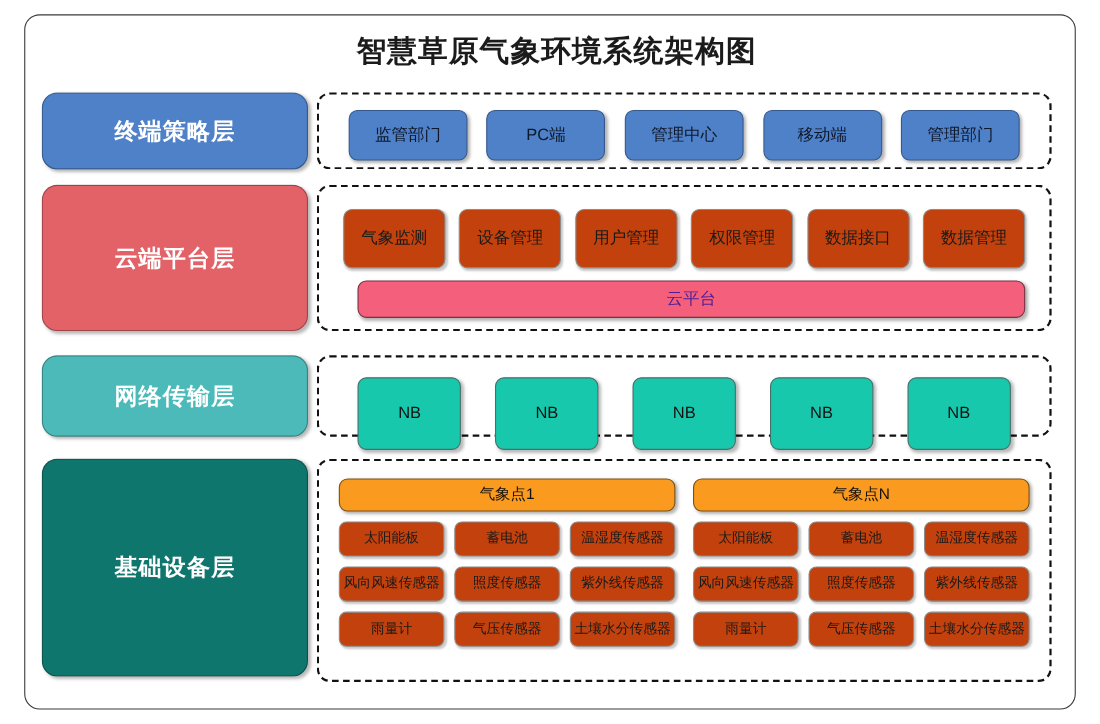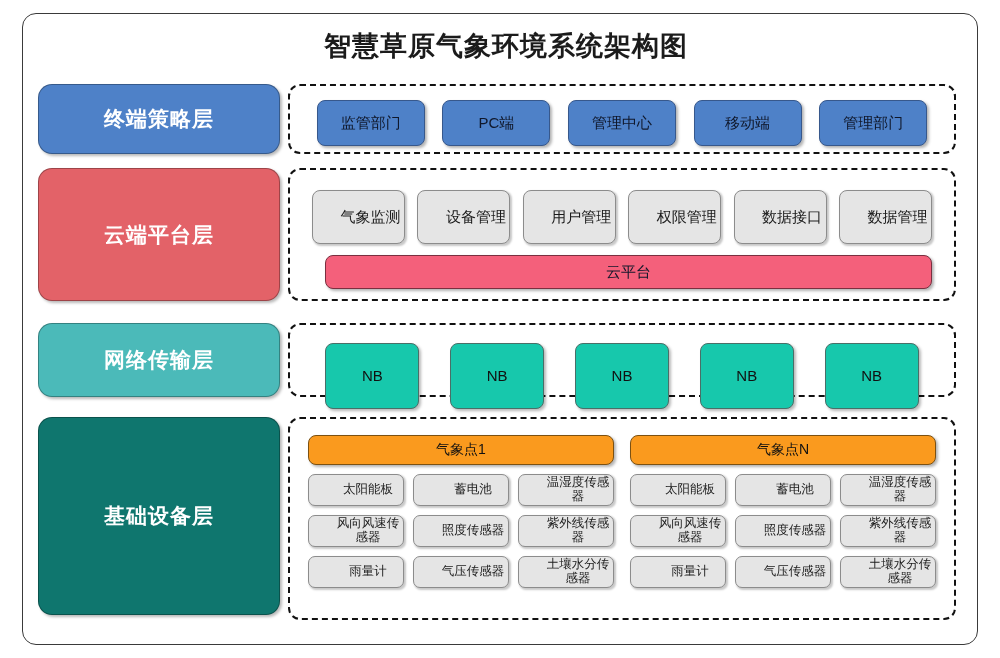--- a/index.html
+++ b/index.html
@@ -70,29 +70,28 @@
     line-height: 1.1;
   }
 
   .node-blue {
     background: #4E81C8;
     border: 1px solid #37588c;
     color: #0f172a;
     box-shadow: 2px 2px 3px rgba(0,0,0,0.3);
   }
   .node-white {
-    background: #e5e5e5;
+    background: #c2410c;
     border: 1.3px solid #8c8c8c;
     box-shadow: 1.5px 1.5px 2px rgba(0,0,0,0.22);
-    padding-left: 24px;
   }
   .node-pink {
     background: #F4607B;
     border: 1px solid #7a3040;
-    color: #0f172a;
+    color: #4c1d95;
     box-shadow: 2px 2px 3px rgba(0,0,0,0.3);
     margin-left: 13px;
   }
   .node-teal {
     background: #17C8AC;
     border: 1px solid #4a6f68;
     color: #111;
     box-shadow: 2px 2px 3px rgba(0,0,0,0.28);
   }
   .node-orange {

